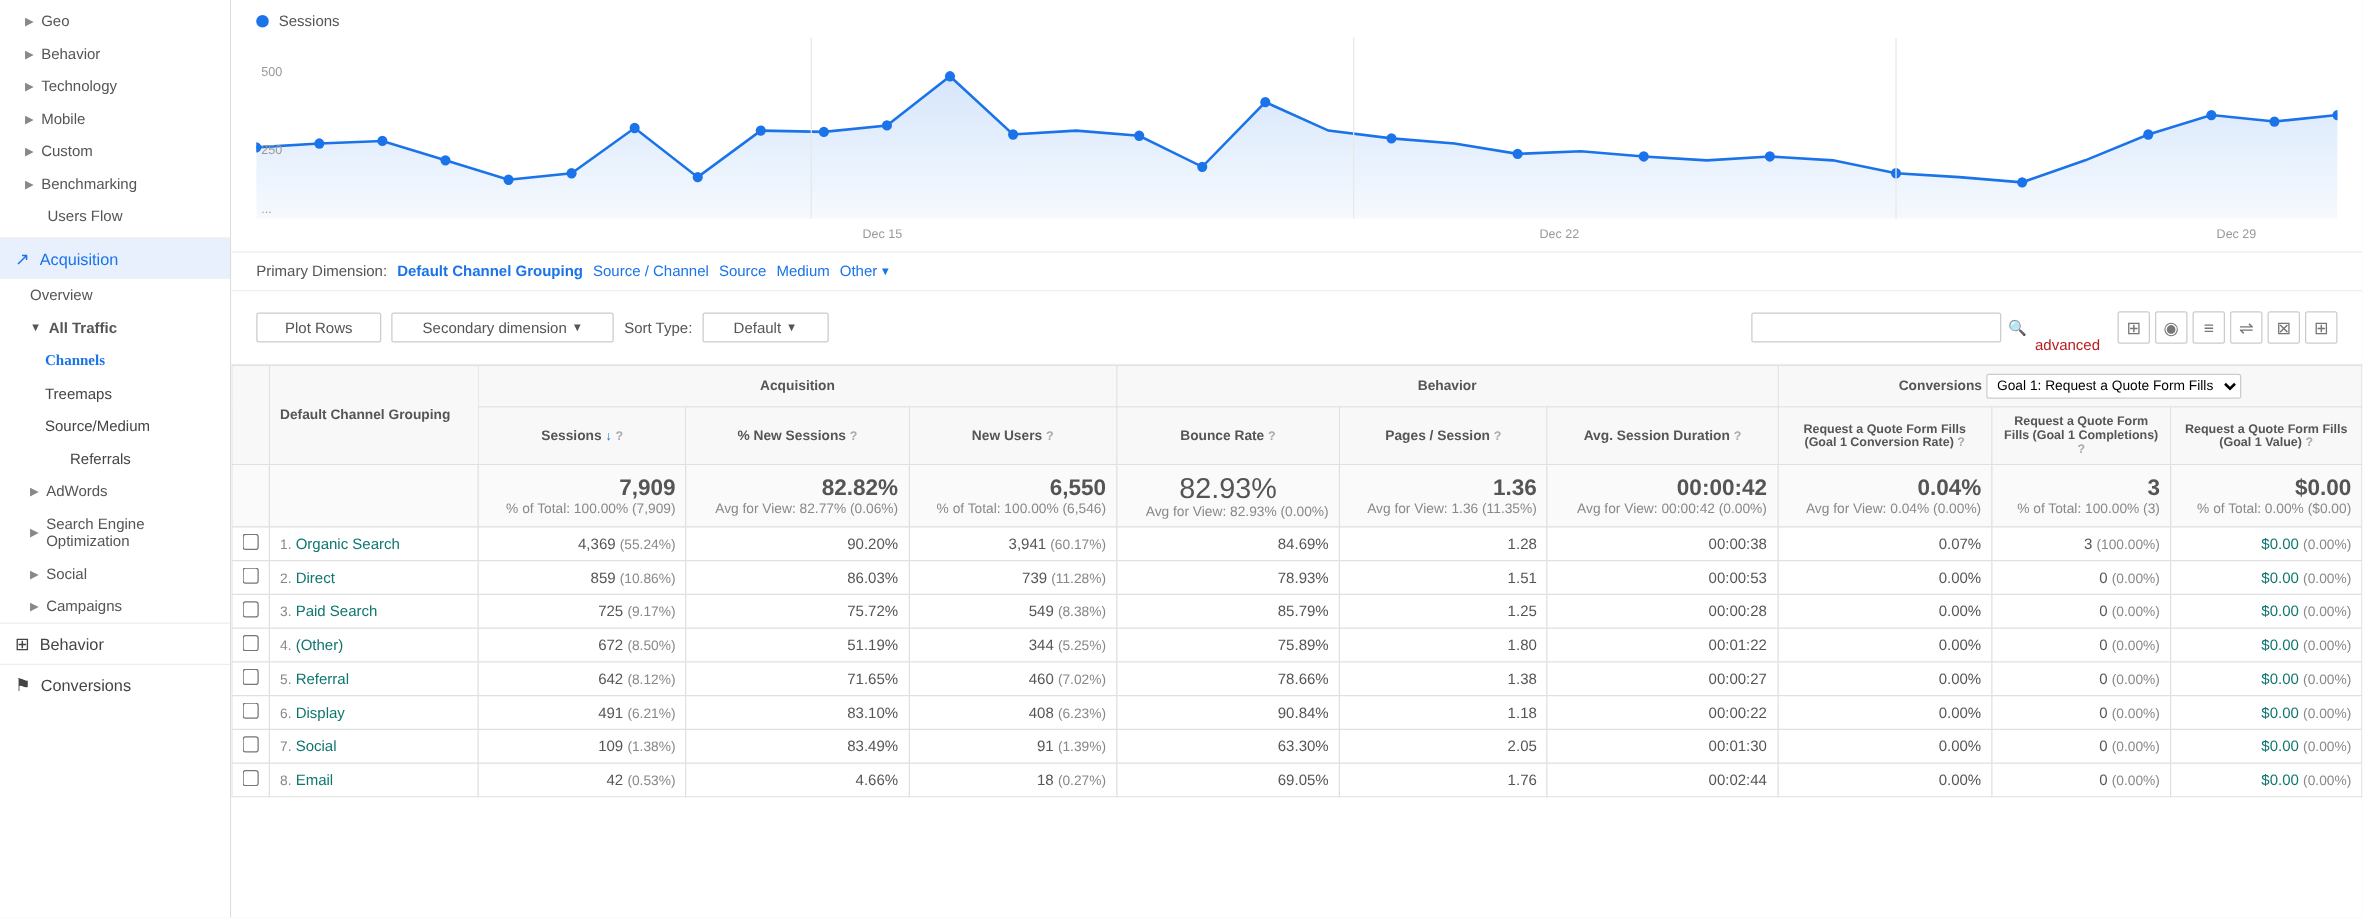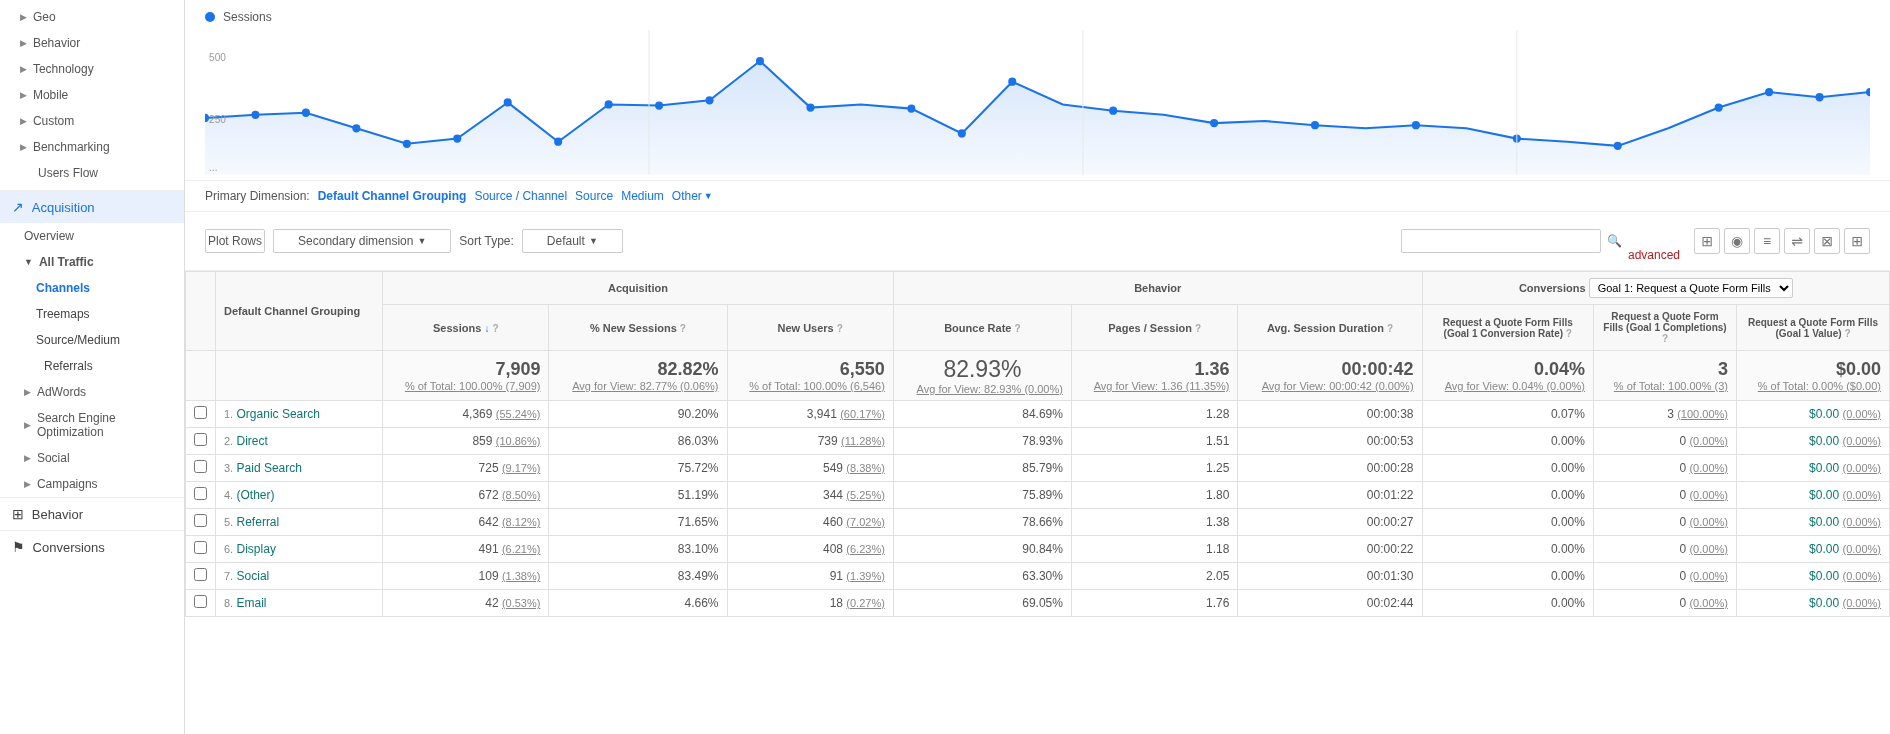--- a/index.html
+++ b/index.html
@@ -5,61 +5,61 @@
     * { box-sizing: border-box; margin: 0; padding: 0; }
     body { font-family: Arial, sans-serif; font-size: 12px; color: #333; background: #f5f5f5; display: flex; height: 734px; overflow: hidden; }
     
     
     #sidebar { width: 185px; min-width: 185px; background: #fff; border-right: 1px solid #ddd; overflow-y: auto; }
     .sidebar-section { padding: 4px 0; }
     .sidebar-item { padding: 6px 12px 6px 20px; cursor: pointer; color: #555; font-size: 12px; display: flex; align-items: center; gap: 6px; }
     .sidebar-item.active { color: #1a73e8; }
     .sidebar-item .arrow { font-size: 9px; color: #888; }
     .sidebar-item-child { padding-left: 28px; color: #444; }
-    .sidebar-item-child.active { color: #1a73e8; font-weight: bold; }
+    .sidebar-item-child.active { color: #1a73e8; font-weight: bold; font-family: Liberation Serif, serif; }
     .sidebar-main-item { padding: 8px 12px; cursor: pointer; color: #444; font-size: 13px; font-weight: 500; display: flex; align-items: center; gap: 8px; border-top: 1px solid #eee; }
 
     
     #main { flex: 1; overflow-y: auto; background: #fff; }
     
     
     .chart-area { padding: 10px 20px 0 20px; background: #fff; border-bottom: 1px solid #eee; }
     .chart-legend { display: flex; align-items: center; gap: 8px; margin-bottom: 6px; font-size: 12px; color: #555; }
     .legend-dot { width: 10px; height: 10px; border-radius: 50%; background: #1a73e8; }
     .chart-container { position: relative; height: 150px; }
     .chart-svg { width: 100%; height: 150px; }
     .chart-x-labels { display: flex; justify-content: space-around; font-size: 10px; color: #999; padding: 2px 0 8px 0; }
 
     
     .primary-dim { padding: 8px 20px; display: flex; align-items: center; gap: 8px; font-size: 12px; color: #555; border-bottom: 1px solid #eee; }
     .primary-dim a { color: #1a73e8; text-decoration: none; cursor: pointer; }
     .primary-dim-label { font-weight: bold; color: #333; }
 
     
     .table-controls { padding: 8px 20px; display: flex; align-items: center; gap: 8px; border-bottom: 1px solid #eee; }
-    .btn-outline { padding: 4px 2px; border: 1px solid #ccc; border-radius: 2px; background: #fff; cursor: pointer; font-size: 12px; color: #555; }
+    .btn-outline { padding: 4px 22px; border: 1px solid #ccc; border-radius: 2px; background: #fff; cursor: pointer; font-size: 12px; color: #555; }
     .dropdown-btn { padding: 4px 24px; border: 1px solid #ccc; border-radius: 2px; background: #fff; cursor: pointer; font-size: 12px; color: #555; display: flex; align-items: center; gap: 4px; }
     .sort-label { font-size: 12px; color: #555; }
     .search-area { margin-left: auto; display: flex; align-items: center; gap: 6px; }
     .search-input { border: 1px solid #ccc; border-radius: 2px; padding: 4px 8px; font-size: 12px; width: 200px; }
     .advanced-link { color: #b91c1c; text-decoration: none; cursor: pointer; font-size: 12px; margin-top: 28px; }
     .view-icons { display: flex; gap: 4px; margin-left: 8px; }
     .view-icon { width: 26px; height: 26px; border: 1px solid #ccc; border-radius: 2px; display: flex; align-items: center; justify-content: center; cursor: pointer; color: #777; font-size: 14px; }
 
     
     .data-table { width: 100%; border-collapse: collapse; font-size: 12px; }
     .data-table th { background: #f8f8f8; border: 1px solid #e0e0e0; padding: 6px 8px; text-align: center; font-weight: 600; color: #555; font-size: 11px; position: relative; }
     .data-table td { border: 1px solid #e0e0e0; padding: 5px 8px; color: #555; }
     .col-header-group { background: #f0f0f0; text-align: center; font-weight: bold; font-size: 11px; color: #444; }
     .col-acquisition { background: #e8f4fd; }
     .col-behavior { background: #e8f5e9; }
     .col-conversions { background: #fff8e1; }
     .link-blue { color: #0f766e; text-decoration: none; cursor: pointer; }
     .cell-right { text-align: right; }
-    .cell-gray { color: #888; font-size: 11px; text-decoration: underline; }
+    .cell-gray { color: #888; font-size: 11px; }
     .summary-row td { background: #fafafa; font-weight: 500; }
     .check-col { width: 24px; text-align: center; }
     .num-col { text-align: right; }
     .sort-arrow { font-size: 10px; color: #1a73e8; }
     .help-icon { color: #aaa; font-size: 10px; cursor: help; }
     .goal-select { border: 1px solid #ccc; border-radius: 2px; padding: 2px 4px; font-size: 11px; background: #fff; cursor: pointer; }
   </style>
 </head>
 <body>
 
@@ -108,21 +108,21 @@
   </div>
   <div class="sidebar-item active sidebar-item-child" style="padding-left:36px; font-weight:bold; color:#1a73e8;">
     <span>Channels</span>
   </div>
   <div class="sidebar-item sidebar-item-child" style="padding-left:36px;">
     <span>Treemaps</span>
   </div>
   <div class="sidebar-item sidebar-item-child" style="padding-left:36px;">
     <span>Source/Medium</span>
   </div>
-  <div class="sidebar-item sidebar-item-child" style="padding-left:44px;">
+  <div class="sidebar-item sidebar-item-child" style="padding-left:56px;">
     <span>Referrals</span>
   </div>
   <div class="sidebar-item" style="padding-left:24px;">
     <span class="arrow">▶</span>
     <span>AdWords</span>
   </div>
   <div class="sidebar-item" style="padding-left:24px;">
     <span class="arrow">▶</span>
     <span>Search Engine Optimization</span>
   </div>
@@ -195,20 +195,25 @@
 
         <text x="4" y="30" font-size="10" fill="#999">500</text>
         <text x="4" y="90" font-size="10" fill="#999">250</text>
         <text x="4" y="136" font-size="10" fill="#999">...</text>
 
         <line x1="440" y1="0" x2="440" y2="140" stroke="#e8e8e8" stroke-width="1"></line>
         <line x1="870" y1="0" x2="870" y2="140" stroke="#e8e8e8" stroke-width="1"></line>
         <line x1="1300" y1="0" x2="1300" y2="140" stroke="#e8e8e8" stroke-width="1"></line>
       </svg>
     </div>
+    <div class="chart-x-labels">
+      <span style="margin-left:420px;">Dec 15</span>
+      <span style="margin-left:380px;">Dec 22</span>
+      <span style="margin-left:380px;">Dec 29</span>
+    </div>
   </div>
 
   <div class="primary-dim">
     <span>Primary Dimension:</span>
     <a class="primary-dim-label">Default Channel Grouping</a>
     <a>Source / Channel</a>
     <a>Source</a>
     <a>Medium</a>
     <a style="display:flex;align-items:center;gap:2px;">
       <span>Other</span>

